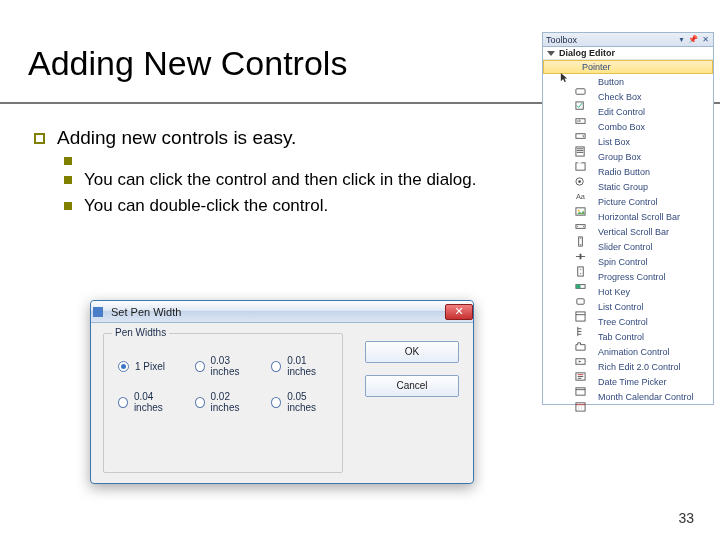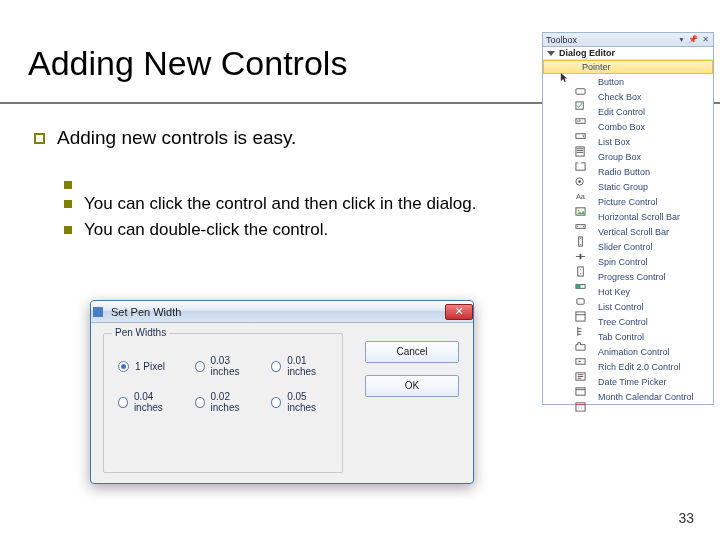--- a/index.html
+++ b/index.html
@@ -34,21 +34,21 @@
     background: #777;
   }
   .body {
     position: absolute;
     left: 34px;
     top: 126px;
     width: 490px;
     font-size: 19px;
     line-height: 1.28;
   }
-  .L1 { display: flex; margin-bottom: 24px; }
+  .L1 { display: flex; margin-bottom: 0; }
   .L1 .sq { width: 11px; height: 11px; border: 2px solid #808000; margin: 7px 12px 0 0; flex: 0 0 auto; }
   .sub { margin-left: 30px; font-size: 17px; }
   .L2 { display: flex; margin-bottom: 4px; }
   .L2 .sq2 { width: 8px; height: 8px; background: #808000; margin: 7px 12px 0 0; flex: 0 0 auto; }
 
   
   .toolbox {
     position: absolute;
     right: 6px;
     top: 32px;
@@ -450,20 +450,20 @@
               <span class="radio-dot"></span>
               <span>0.02 inches</span>
             </label>
           <label class="radio-item">
               <span class="radio-dot"></span>
               <span>0.05 inches</span>
             </label>
         </div>
       </div>
       <div class="dlg-btns">
+        <span class="winbtn">OK</span>
         <span class="winbtn">Cancel</span>
-        <span class="winbtn">OK</span>
       </div>
     </div>
   </div>
 
   <div class="pagenum">33</div>
 </div>
 
 </body></html>

